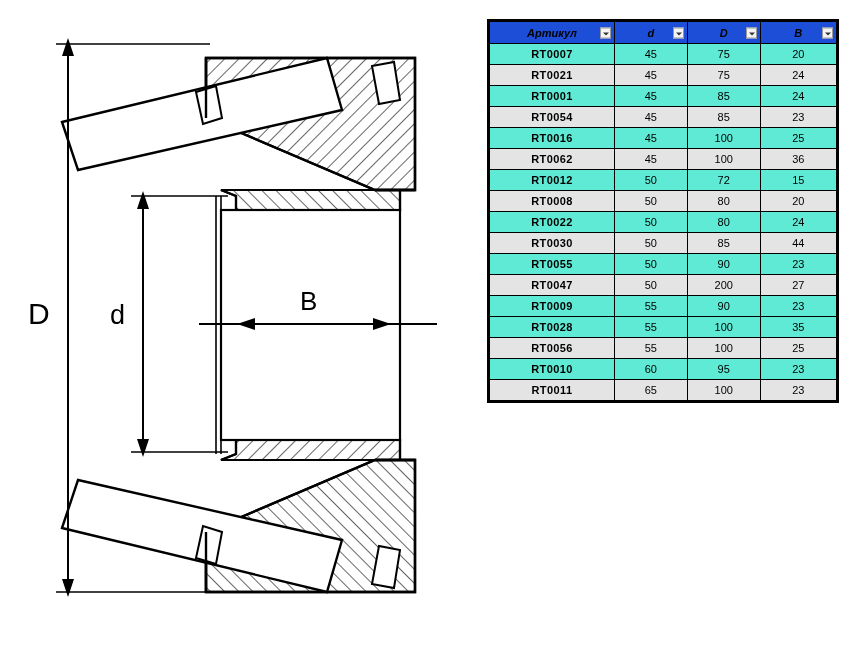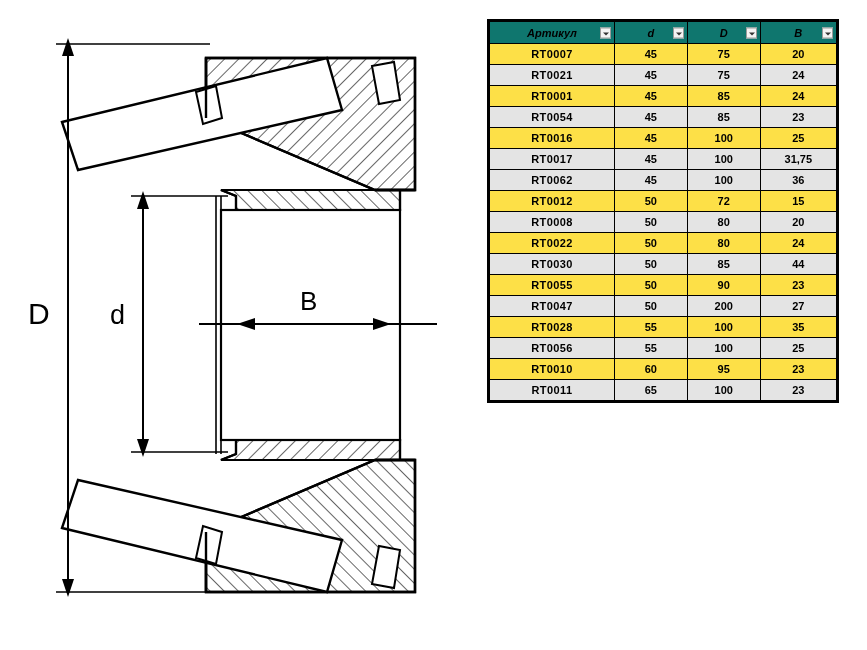--- a/index.html
+++ b/index.html
@@ -71,21 +71,21 @@
   table.spec th, table.spec td {
     border: 1px solid #000000;
     text-align: center;
     font-size: 11px;
     font-family: "Liberation Sans", sans-serif;
     color: #000000;
     height: 20px;
     padding: 0;
   }
   table.spec thead th {
-    background: #0f766e;
+    background: #1d4ed8;
     font-style: italic;
     font-weight: bold;
     font-size: 11px;
     position: relative;
     height: 21px;
   }
   table.spec thead th .filter-btn {
     position: absolute;
     right: 3px;
     top: 50%;
@@ -102,31 +102,31 @@
     position: absolute;
     left: 2px;
     top: 4px;
     width: 0;
     height: 0;
     border-left: 3px solid transparent;
     border-right: 3px solid transparent;
     border-top: 3px solid #333333;
   }
   table.spec tbody tr.odd td {
-    background: #fde047;
+    background: #5eead4;
   }
   table.spec tbody tr.even td {
     background: #e4e4e4;
   }
   table.spec tbody td.art {
     font-weight: bold;
     letter-spacing: 0.4px;
   }
   table.spec tbody td.num {
-    font-weight: bold;
+    font-weight: normal;
   }
   col.c-art { width: 36%; }
   col.c-d { width: 21%; }
   col.c-D { width: 21%; }
   col.c-B { width: 22%; }
 </style>
 </head>
 <body>
 
 <div id="root">
@@ -273,26 +273,20 @@
             <td class="num">85</td>
             <td class="num">23</td>
           </tr>
           <tr class="odd">
             <td class="art">RT0016</td>
             <td class="num">45</td>
             <td class="num">100</td>
             <td class="num">25</td>
           </tr>
           <tr class="even">
-            <td class="art">RT0017</td>
-            <td class="num">45</td>
-            <td class="num">100</td>
-            <td class="num">31,75</td>
-          </tr>
-          <tr class="even">
             <td class="art">RT0062</td>
             <td class="num">45</td>
             <td class="num">100</td>
             <td class="num">36</td>
           </tr>
           <tr class="odd">
             <td class="art">RT0012</td>
             <td class="num">50</td>
             <td class="num">72</td>
             <td class="num">15</td>
@@ -319,20 +313,26 @@
             <td class="art">RT0055</td>
             <td class="num">50</td>
             <td class="num">90</td>
             <td class="num">23</td>
           </tr>
           <tr class="even">
             <td class="art">RT0047</td>
             <td class="num">50</td>
             <td class="num">200</td>
             <td class="num">27</td>
+          </tr>
+          <tr class="odd">
+            <td class="art">RT0009</td>
+            <td class="num">55</td>
+            <td class="num">90</td>
+            <td class="num">23</td>
           </tr>
           <tr class="odd">
             <td class="art">RT0028</td>
             <td class="num">55</td>
             <td class="num">100</td>
             <td class="num">35</td>
           </tr>
           <tr class="even">
             <td class="art">RT0056</td>
             <td class="num">55</td>

